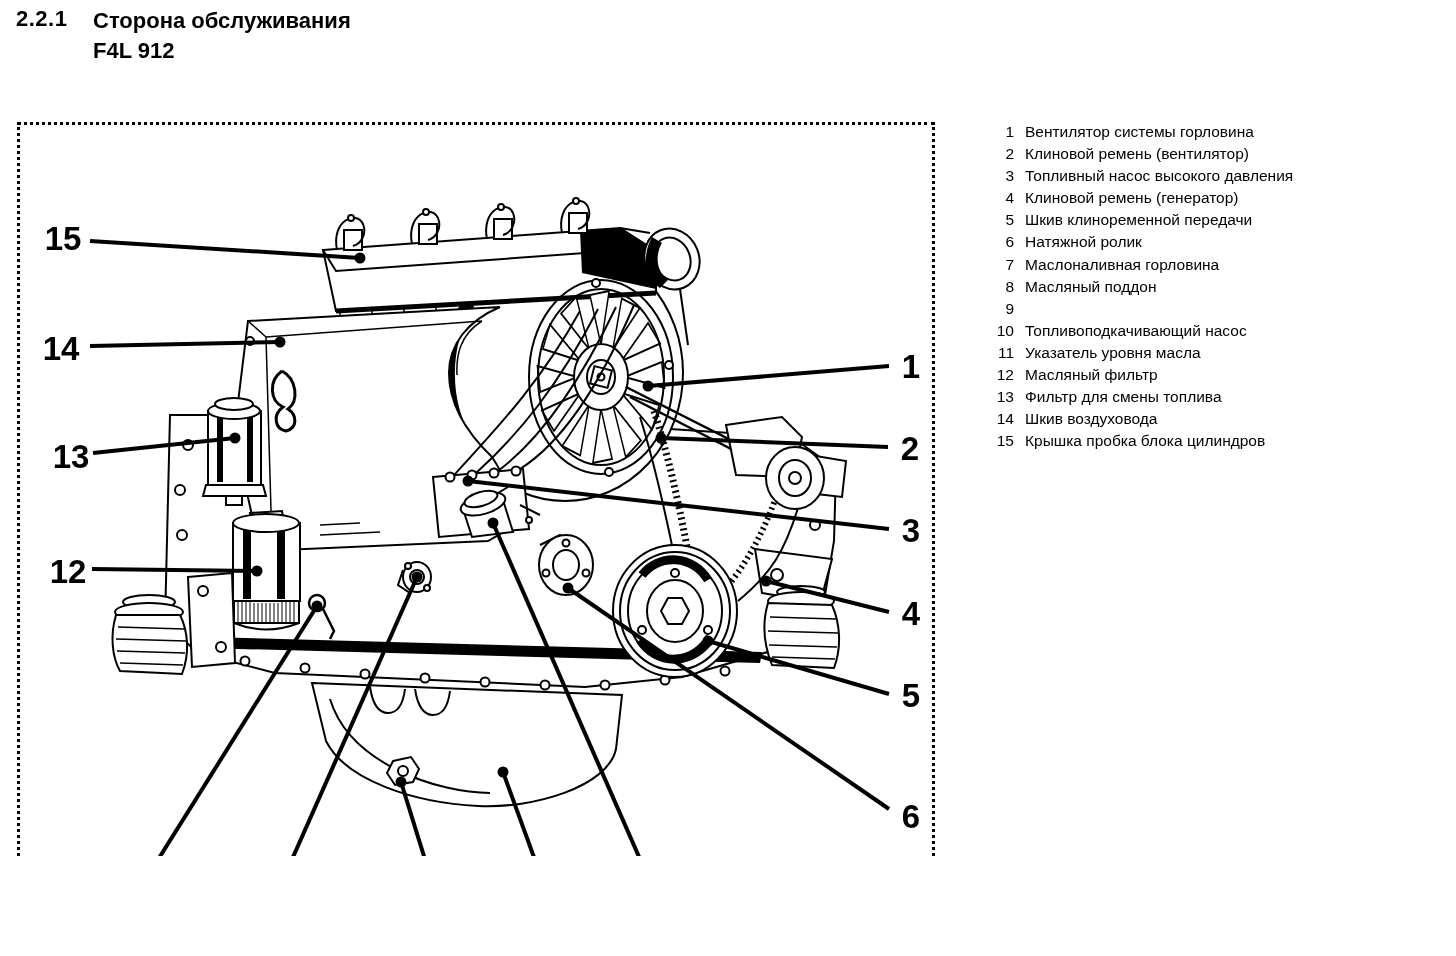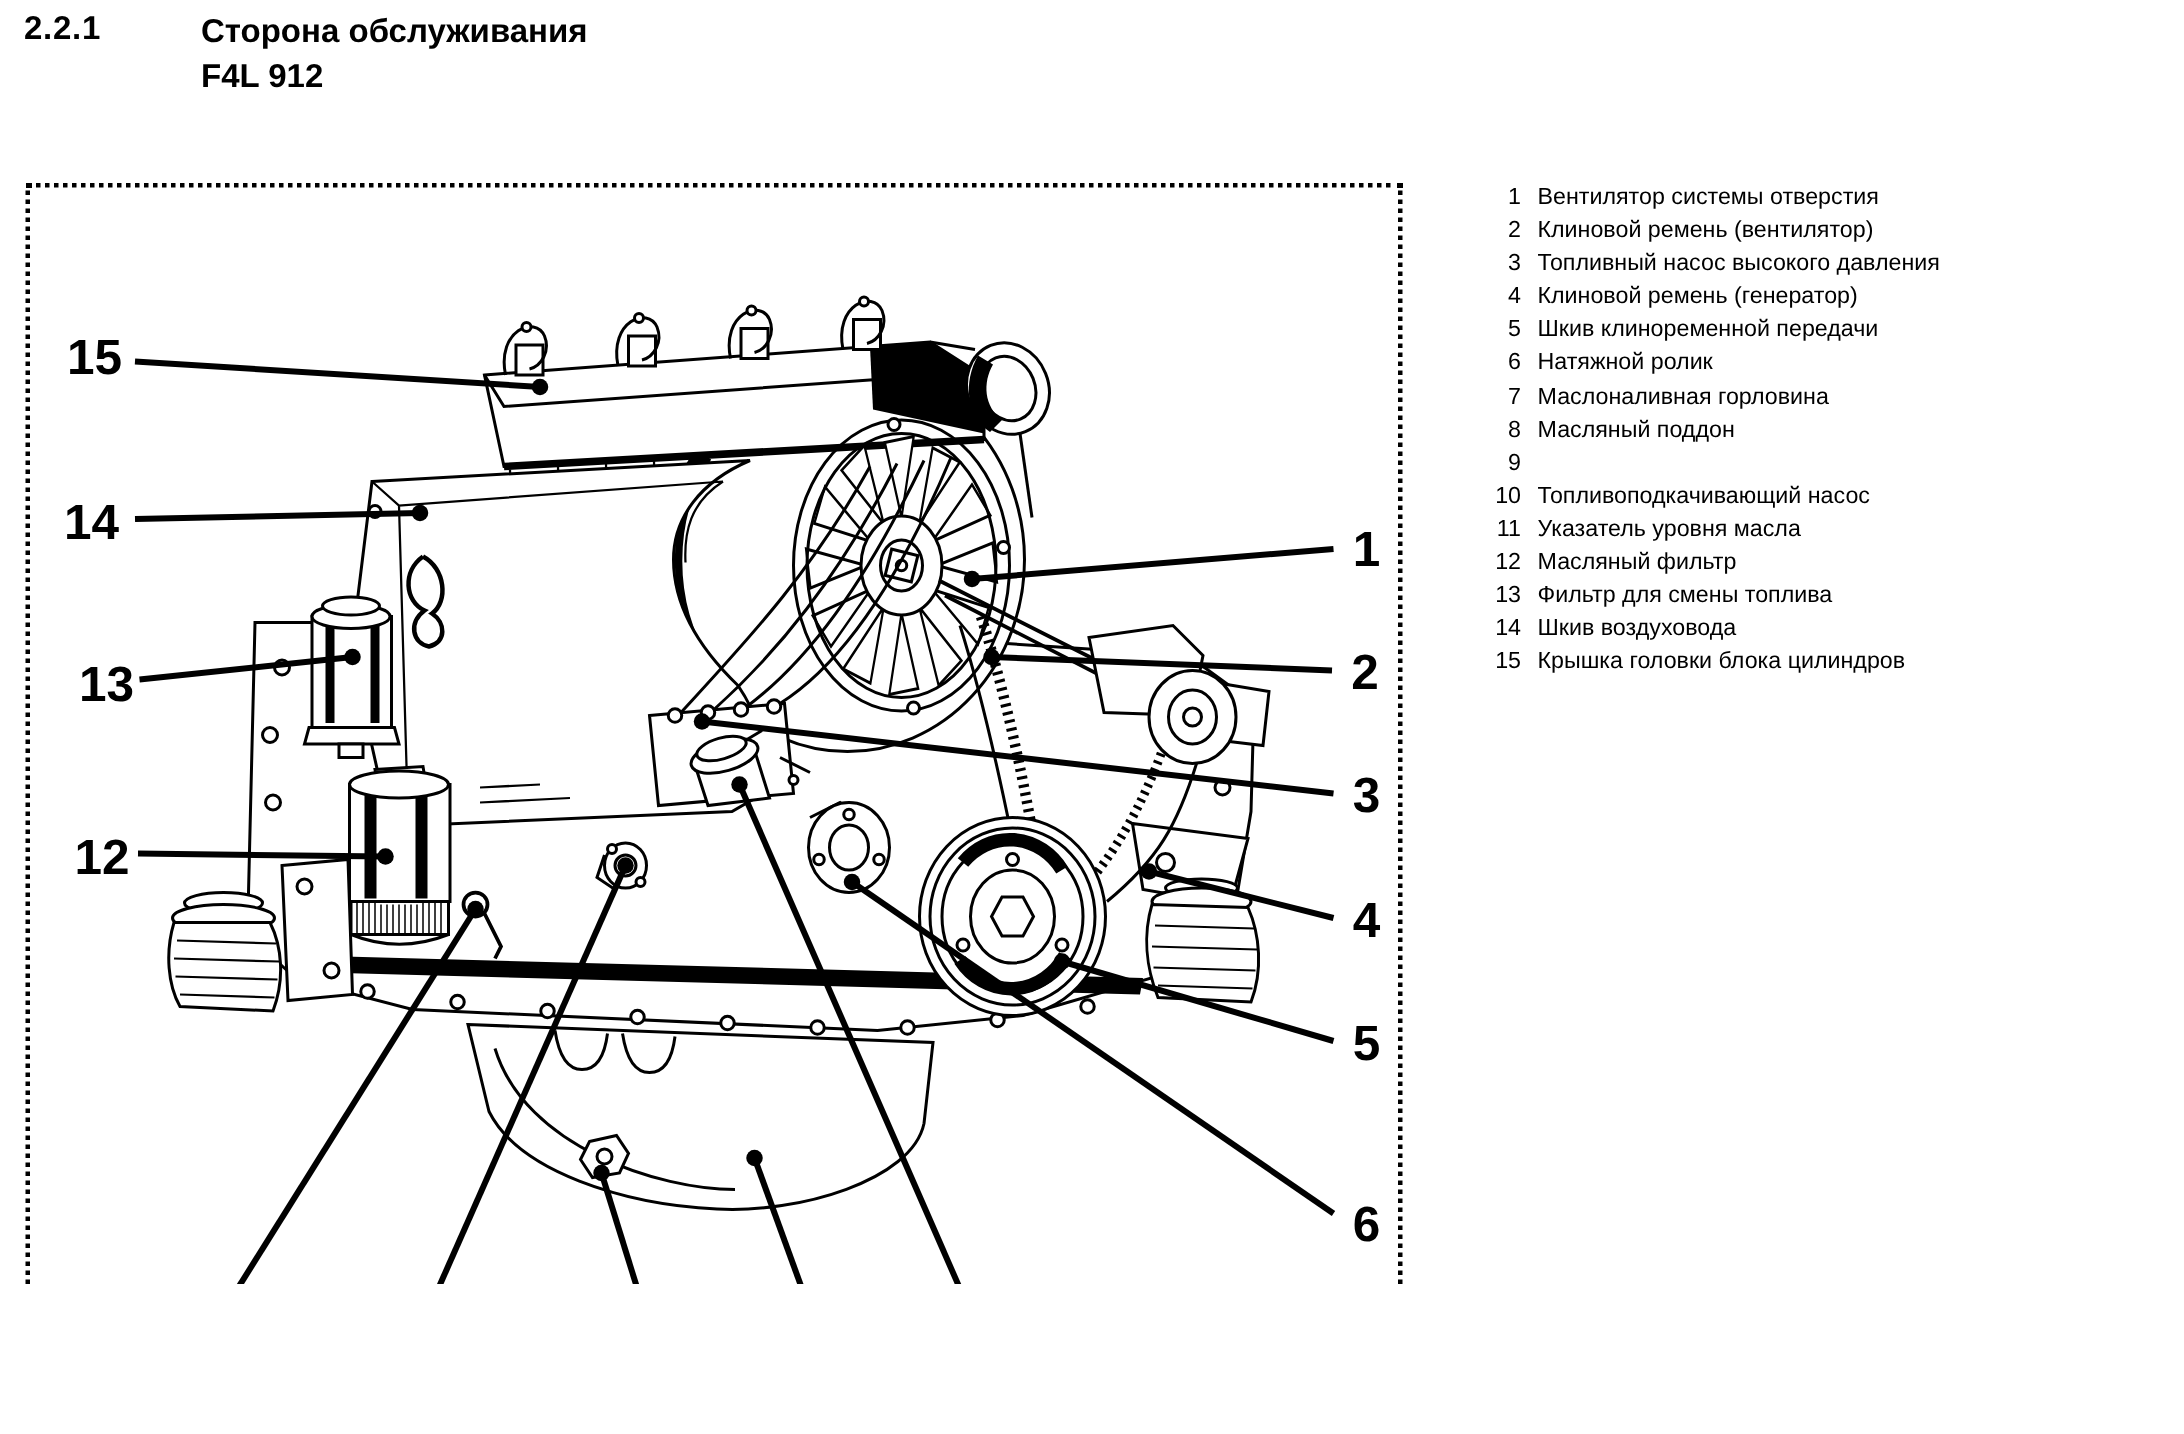--- a/index.html
+++ b/index.html
@@ -1,19 +1,19 @@
 <!DOCTYPE html>
 <html><head>
 <meta charset="utf-8">
 <style>
   html,body{margin:0;padding:0;background:#fff;}
   .page{position:relative;width:1456px;height:856px;background:#ffffff;overflow:hidden;
         font-family:"Liberation Sans",sans-serif;color:#000;}
   .section-num{position:absolute;left:16px;top:6px;font-size:22px;font-weight:bold;letter-spacing:.5px;}
-  .title-block{position:absolute;left:93px;top:6px;font-size:22px;font-weight:bold;line-height:30px;margin-left:41px;}
+  .title-block{position:absolute;left:93px;top:6px;font-size:22px;font-weight:bold;line-height:30px;}
   .frame{position:absolute;left:17px;top:122px;width:918px;height:811px;border:3px dotted #000;box-sizing:border-box;background:#fff;}
   .frame svg{position:absolute;left:0;top:0;width:912px;height:805px;}
   .code-box{position:absolute;bottom:0;height:26px;border:2px dotted #222;box-sizing:border-box;
             display:flex;align-items:center;justify-content:center;font-size:14px;color:#4a4a4a;
             letter-spacing:1px;background:#fff;}
   .code-main{right:8px;width:62px;}
   .code-sheet{right:0;width:20px;}
   .legend{position:absolute;left:988px;top:121px;}
   .legend-row{display:flex;line-height:22.1px;font-size:15.5px;}
   .legend-num{width:26px;text-align:right;margin-right:11px;flex:none;}
@@ -304,21 +304,21 @@
     </div>
     <div class="code-box code-sheet">
       <span>2</span>
     </div>
   </div>
 
   <div class="legend">
 
   <div class="legend-row" style="display: flex;">
       <span class="legend-num">1</span>
-      <span class="legend-label">Вентилятор системы отверстия</span>
+      <span class="legend-label">Вентилятор системы горловина</span>
     </div>
       <div class="legend-row" style="display: flex;">
       <span class="legend-num">2</span>
       <span class="legend-label">Клиновой ремень (вентилятор)</span>
     </div>
       <div class="legend-row" style="display: flex;">
       <span class="legend-num">3</span>
       <span class="legend-label">Топливный насос высокого давления</span>
     </div>
       <div class="legend-row" style="display: flex;">
@@ -359,17 +359,17 @@
       <div class="legend-row" style="display: flex;">
       <span class="legend-num">13</span>
       <span class="legend-label">Фильтр для смены топлива</span>
     </div>
       <div class="legend-row" style="display: flex;">
       <span class="legend-num">14</span>
       <span class="legend-label">Шкив воздуховода</span>
     </div>
       <div class="legend-row" style="display: flex;">
       <span class="legend-num">15</span>
-      <span class="legend-label">Крышка головки блока цилиндров</span>
+      <span class="legend-label">Крышка пробка блока цилиндров</span>
     </div>
     </div>
 
 </div>
 
 </body></html>

